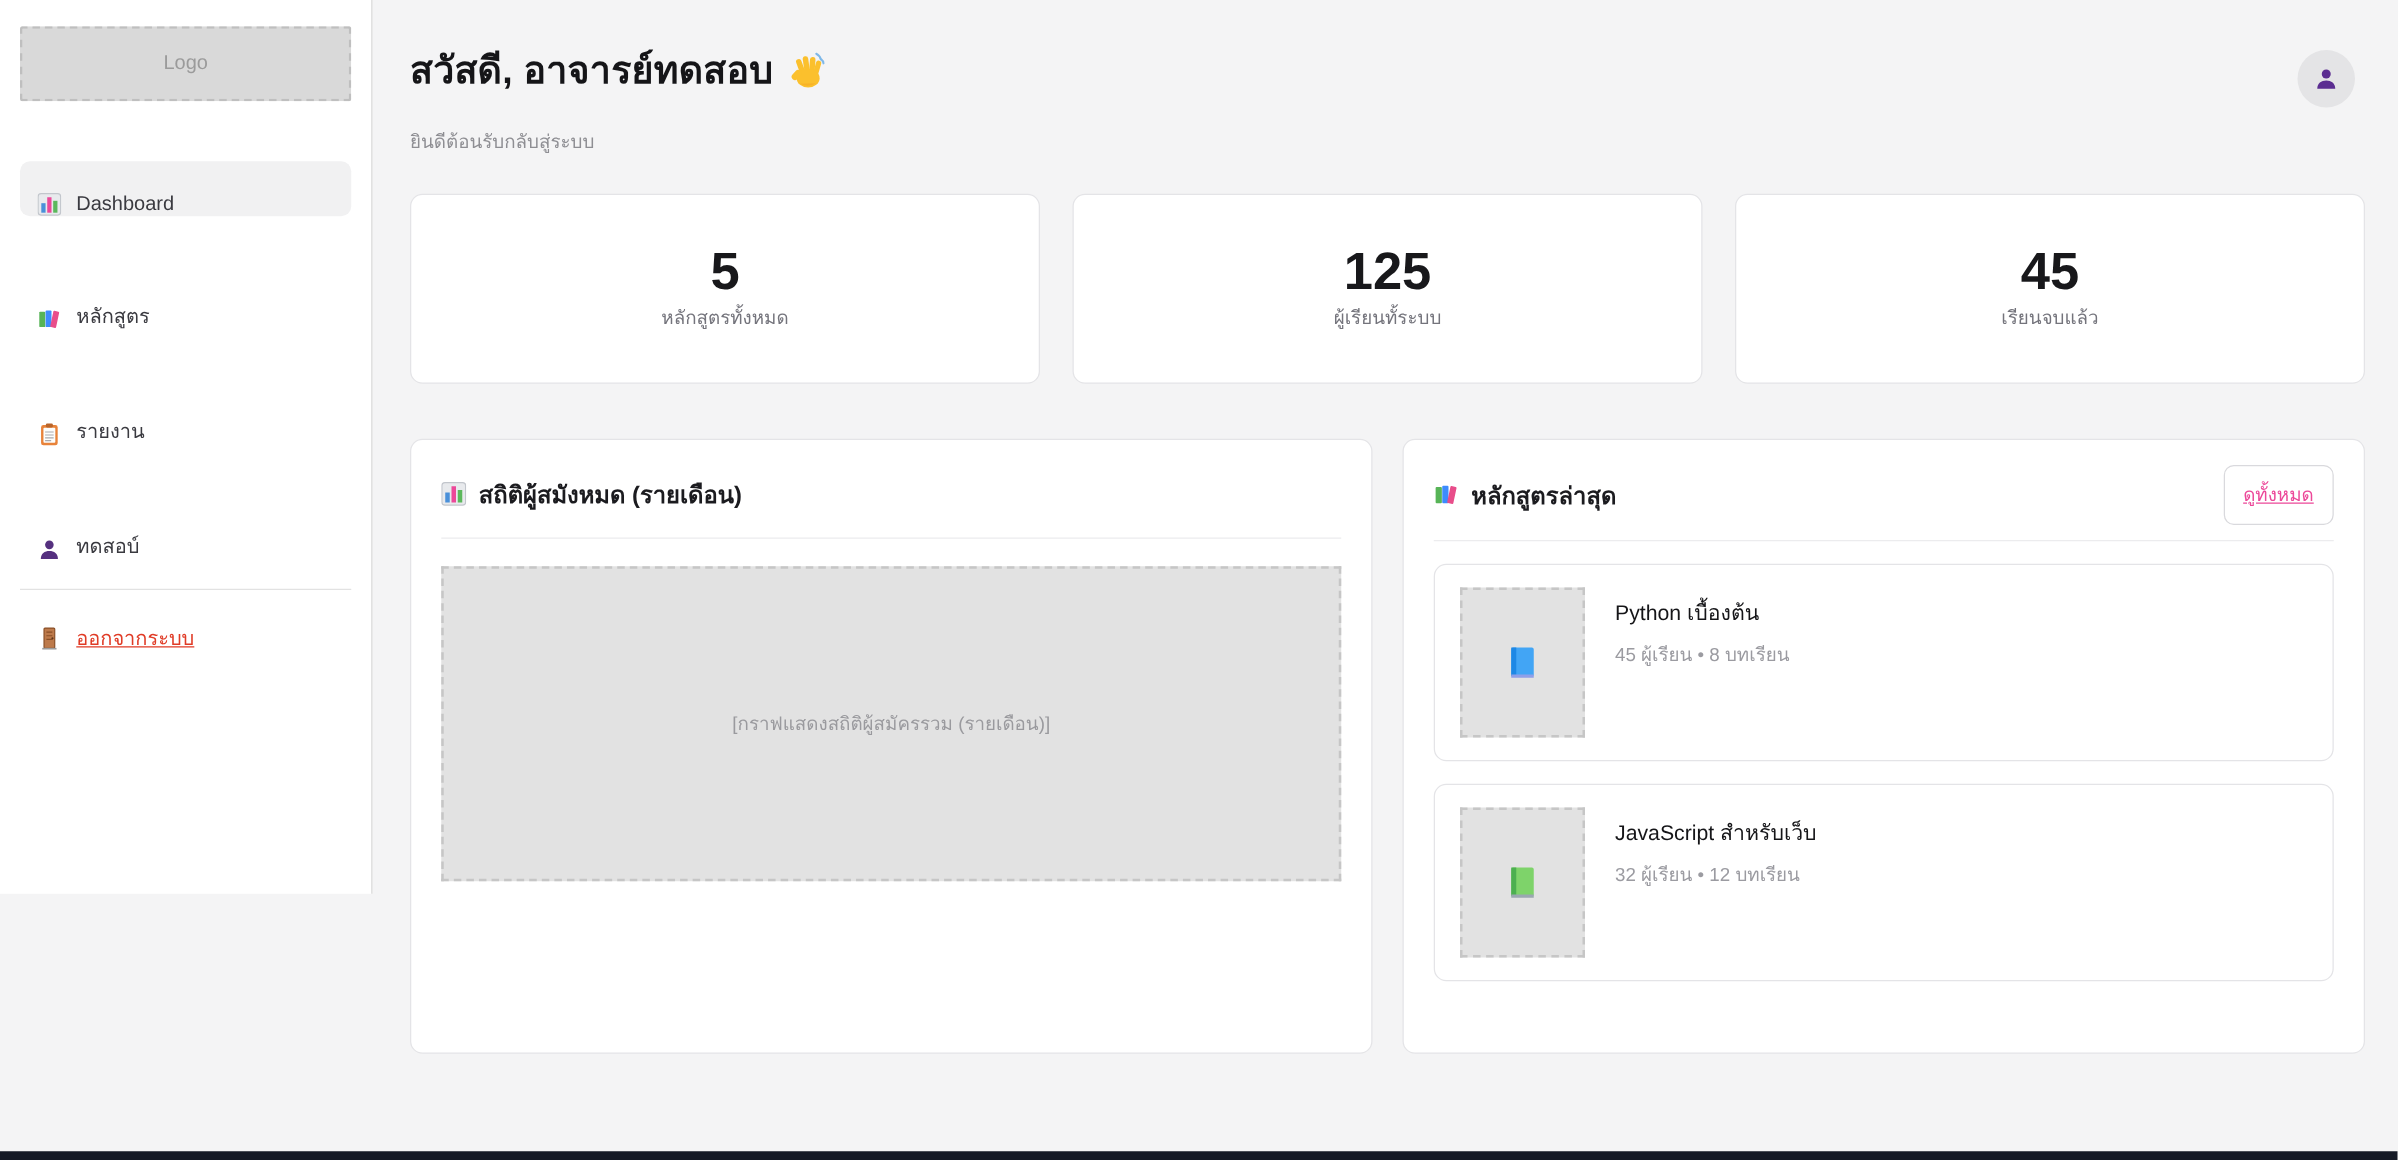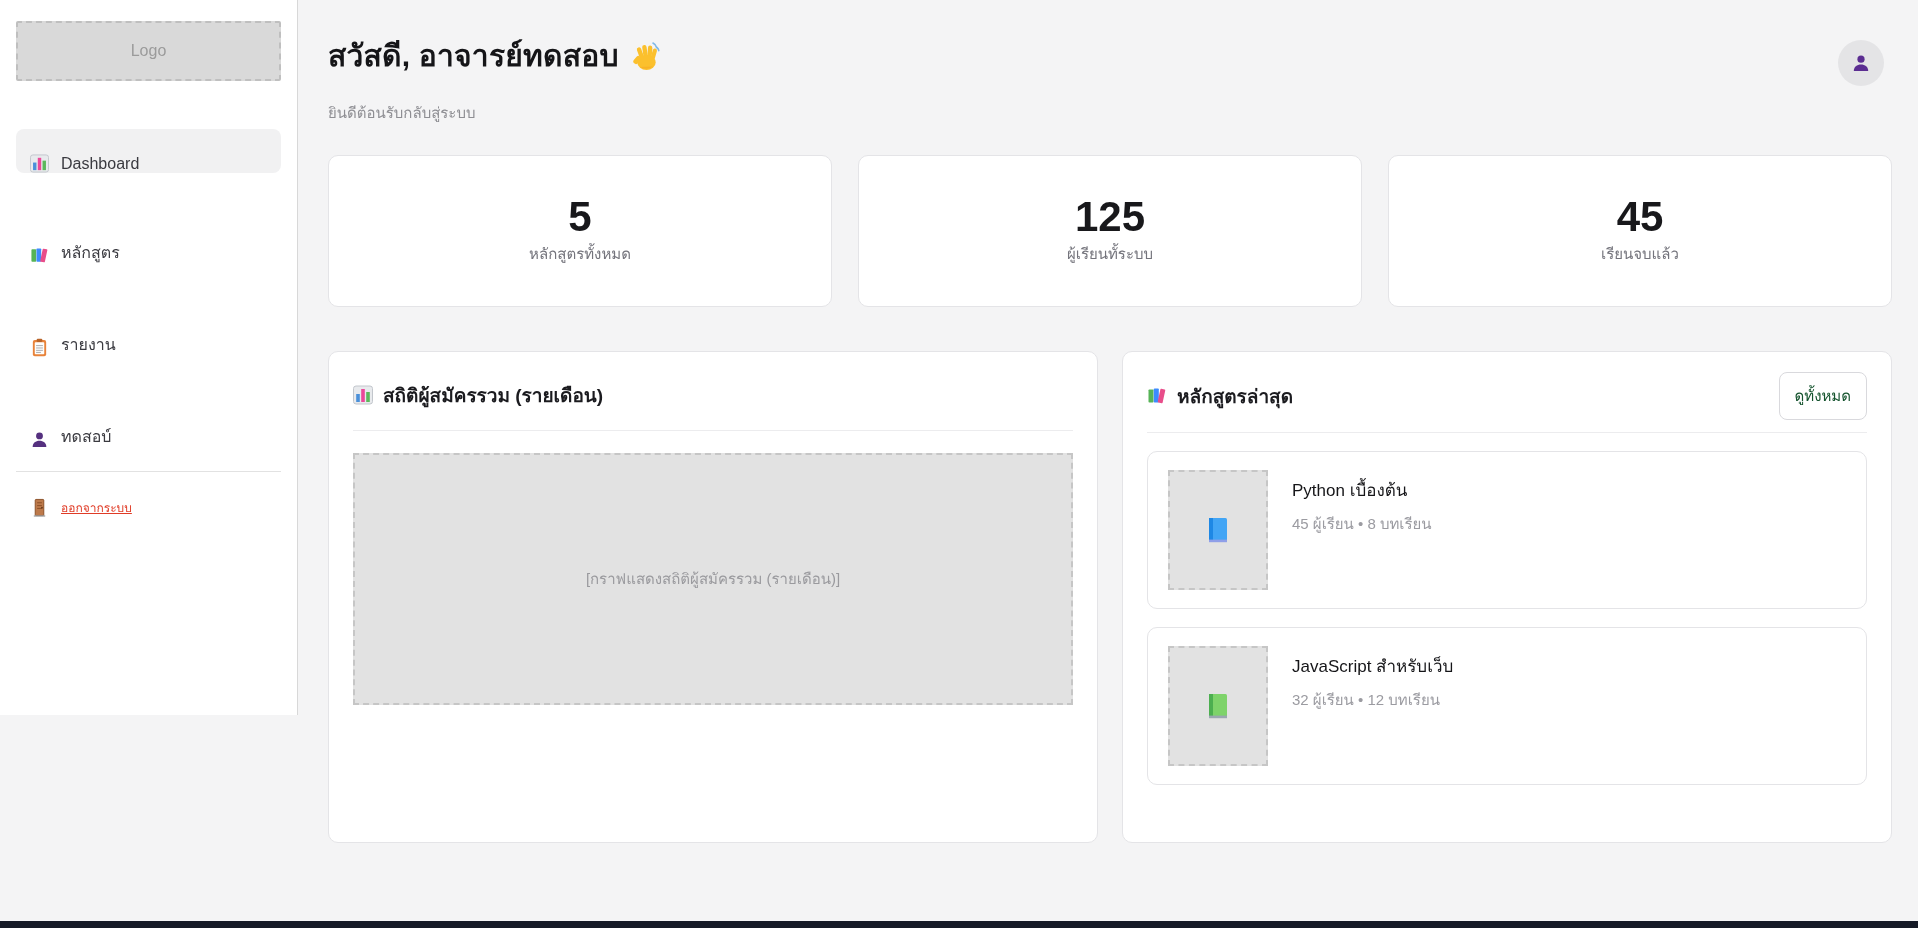--- a/index.html
+++ b/index.html
@@ -40,23 +40,23 @@
     margin-top: 48px;
   }
   .nav-item.active { background: #f1f1f2; }
   .nav-item .icon, .logout .icon { display: inline-flex; width: 19px; height: 19px; }
   .nav-item .icon svg, .logout .icon svg { width: 100%; height: 100%; }
   .sidebar-divider {
     border: none; border-top: 1px solid #e2e2e2;
     margin: 22px 0 0 0;
   }
   .logout {
-    display: inline-flex; gap: 12px;
+    display: inline-flex; align-items: center; gap: 12px;
     margin: 26px 0 0 14px;
-    font-size: 12px; color: #e03b26;
+    font-size: 16px; color: #e03b26;
     text-decoration: underline;
     cursor: pointer;
   }
 
   
   .main { flex: 1 1 auto; padding: 26px 26px 0 30px; position: relative; }
   .header-row { display: flex; justify-content: space-between; align-items: flex-start; }
   .page-title {
     font-size: 30px; font-weight: bold; color: #151518;
     display: flex; align-items: center; gap: 12px;
@@ -116,21 +116,21 @@
   }
 
   .view-all-btn {
     background: #ffffff;
     border: 1px solid #d9d9dd;
     border-radius: 8px;
     padding: 11px 15px;
     font-size: 15px;
     cursor: pointer;
   }
-  .view-all-btn span { color: #14532d; }
+  .view-all-btn span { color: #ec4899; text-decoration: underline; }
 
   .course-item {
     border: 1px solid #e4e4e7;
     border-radius: 10px;
     margin-top: 18px;
     padding: 18px 20px;
     height: 158px;
     display: flex; gap: 24px;
     cursor: pointer;
     background: #ffffff;
@@ -290,21 +290,21 @@
             <div class="panel-title">
               <span class="icon">
                 <svg viewBox="0 0 20 20">
                     <rect x="0.5" y="1" width="19" height="18" rx="2.5" fill="#e8eaed"></rect>
                     <rect x="0.5" y="1" width="19" height="18" rx="2.5" fill="none" stroke="#c2c6cc" stroke-width="1"></rect>
                     <rect x="3.2" y="9" width="3.6" height="8" fill="#4a90d9"></rect>
                     <rect x="8.2" y="4" width="3.6" height="13" fill="#ec4899"></rect>
                     <rect x="13.2" y="7" width="3.6" height="10" fill="#5cb85c"></rect>
                   </svg>
               </span>
-              <span>สถิติผู้สมัครรวม (รายเดือน)</span>
+              <span>สถิติผู้สมังหมด (รายเดือน)</span>
             </div>
           </div>
           <hr class="panel-divider">
           <div class="chart-placeholder">
             <span>[กราฟแสดงสถิติผู้สมัครรวม (รายเดือน)]</span>
           </div>
         </section>
 
         <section class="panel">
           <div class="panel-header">

